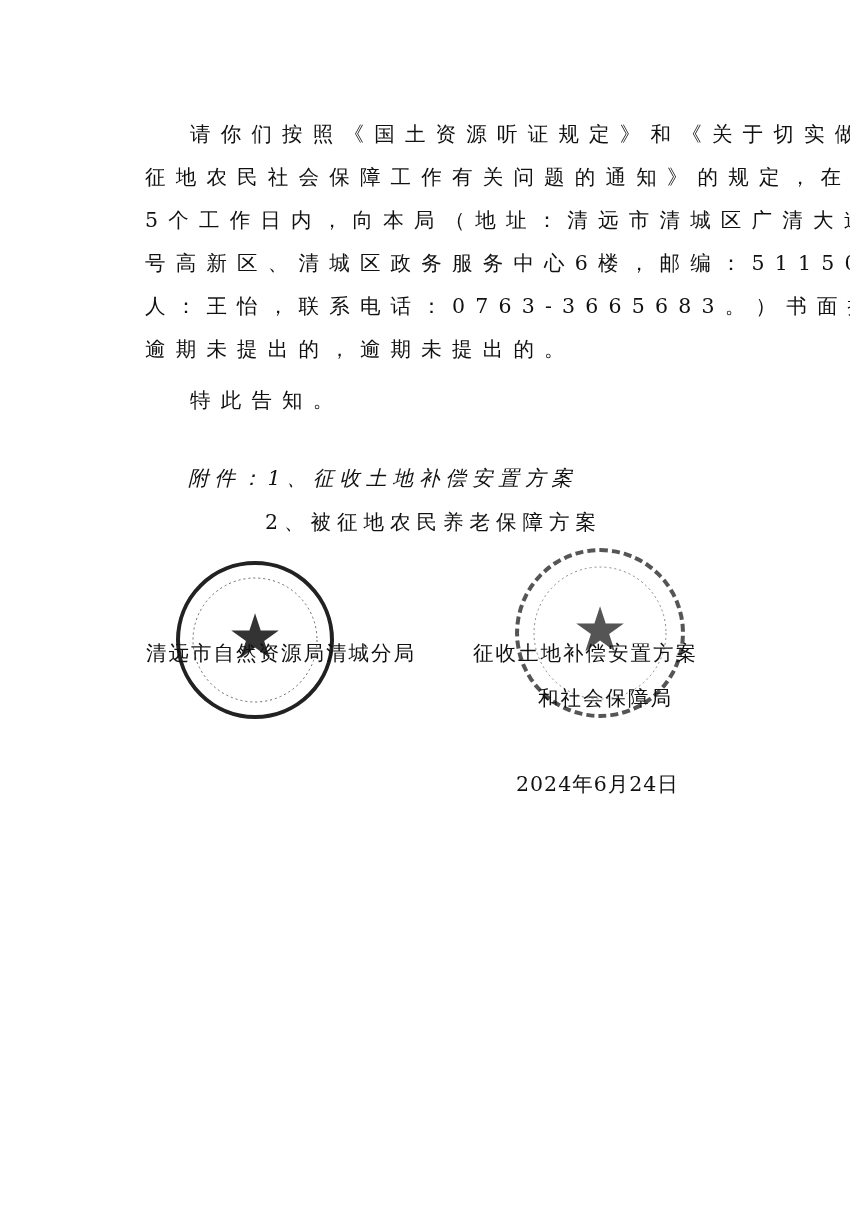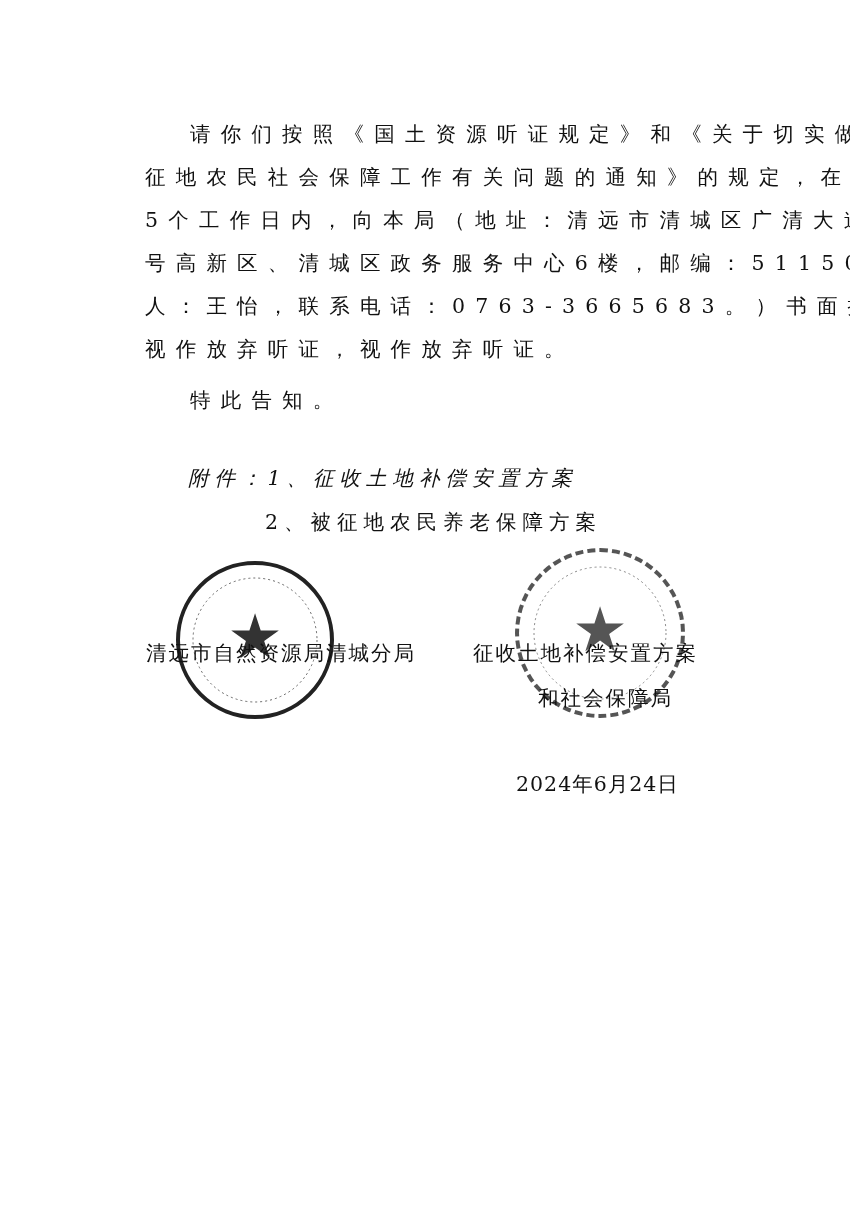--- a/index.html
+++ b/index.html
@@ -18,21 +18,21 @@
 </head>
 <body>
 
 <div class="page">
 
   <div class="line indent" style="top:122px;">请你们按照《国土资源听证规定》和《关于切实做好被</div>
   <div class="line" style="top:165px;">征地农民社会保障工作有关问题的通知》的规定，在告知后</div>
   <div class="line" style="top:208px;">5个工作日内，向本局（地址：清远市清城区广清大道113</div>
   <div class="line" style="top:251px;">号高新区、清城区政务服务中心6楼，邮编：511500，联系</div>
   <div class="line" style="top:294px;">人：王怡，联系电话：0763-3665683。）书面提出听证申请；</div>
-  <div class="line" style="top:337px;">视作放弃听证，视作放弃听证。</div>
+  <div class="line" style="top:337px;">逾期未提出的，逾期未提出的。</div>
   <div class="line indent" style="top:388px;">特此告知。</div>
 
   <div class="line" style="top:466px; left:188px; letter-spacing:6px;font-style:italic;">
     <span>附件：</span><span>1、征收土地补偿安置方案</span>
   </div>
   <div class="line" style="top:510px; left:265px; letter-spacing:6px;">2、被征地农民养老保障方案</div>
 
   <div class="stamp" style="left:176px; top:561px; width:158px; height:158px;">
     <svg width="150" height="150" viewBox="0 0 150 150">
       <circle cx="75" cy="75" r="62" fill="none" stroke="#666" stroke-width="1" stroke-dasharray="2 3"></circle>

